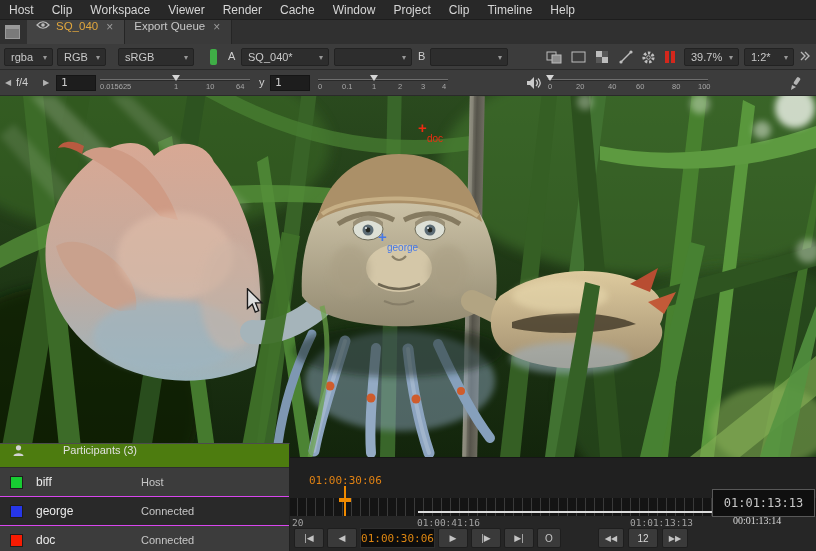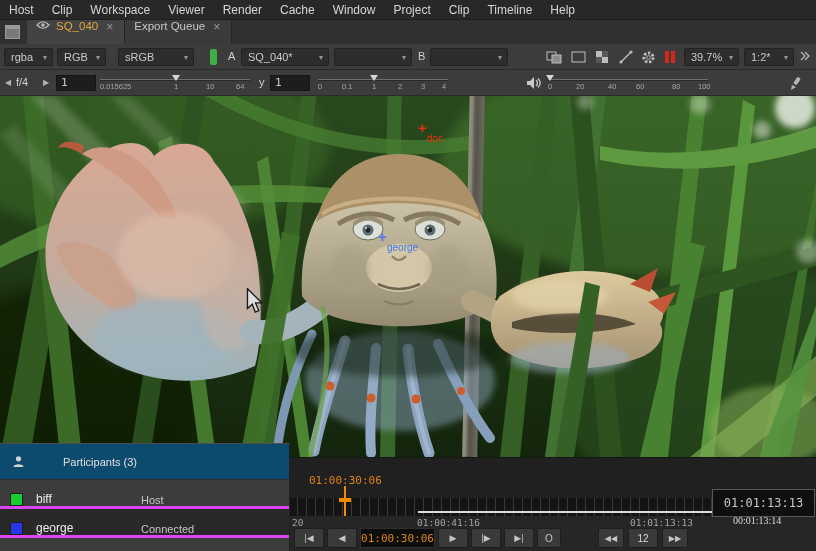--- a/index.html
+++ b/index.html
@@ -46,24 +46,24 @@
   .viewport{position:absolute;left:0;top:96px;width:816px;height:361px;background:#14240c;overflow:hidden}
   .scene{position:absolute;left:0;top:0;width:816px;height:361px;display:block}
   .marker{position:absolute;display:flex;flex-direction:column;align-items:flex-start;z-index:3;pointer-events:none}
   .marker .plus{font-size:15px;font-weight:bold;line-height:11px}
   .marker .mlabel{font-size:10px;margin-left:9px;margin-top:0}
   .cursor{position:absolute;z-index:3}
 
   
   .participants{position:absolute;left:0;top:443px;width:290px;height:108px;background:#3d3d3d;z-index:6;
                 border-top:1px solid #4c4c4c;border-right:1px solid #202020}
-  .p-header{height:36px;background:#0c4a6e;display:flex;align-items:center;border-bottom:1px solid #2e2e2e}
+  .p-header{height:24px;background:#4d7c0f;display:flex;align-items:flex-start;border-bottom:1px solid #2e2e2e}
   .p-icon{margin-left:12px;display:flex}
   .p-title{font-size:11px;color:#e0e0e0;margin-left:38px}
-  .p-row{height:29px;display:flex;align-items:flex-end;background:#3c3c3c;border-bottom:3px solid #d946ef}
+  .p-row{height:29px;display:flex;align-items:center;background:#3c3c3c;border-bottom:1px solid #d946ef}
   .p-row.selected{background:#292929}
   .swatch{width:13px;height:13px;margin-left:10px;border:1px solid #1d1d1d;flex:none}
   .p-name{font-size:12px;color:#ebebeb;margin-left:13px;width:105px}
   .p-status{font-size:11px;color:#c6c6c6}
 
   
   .bottom{position:absolute;left:0;top:457px;width:816px;height:94px;background:#262626;border-top:1px solid #161616;z-index:5}
   .tl-upper{position:absolute;left:0;top:0;width:816px;height:40px;background:#202020}
   .tl-ruler{position:absolute;left:0;top:40px;width:816px;height:18px;background:#141414;
             background-image:repeating-linear-gradient(90deg,#3a3a3a 0 1px,transparent 1px 9px)}

